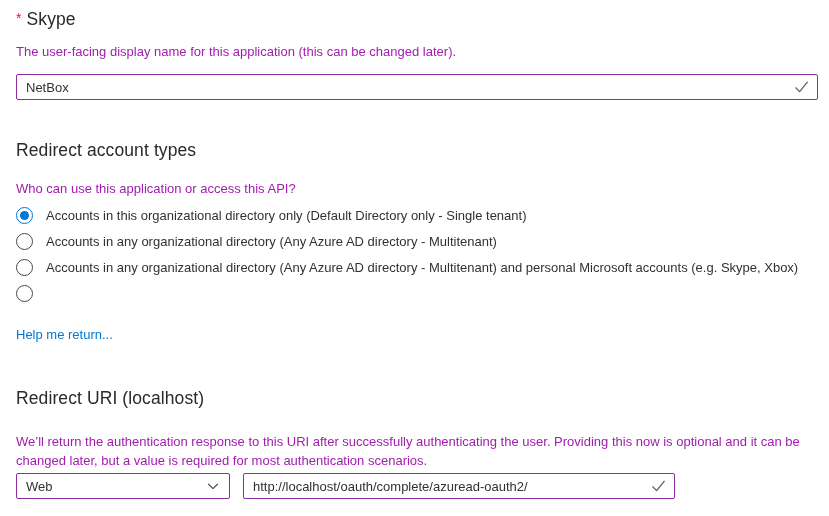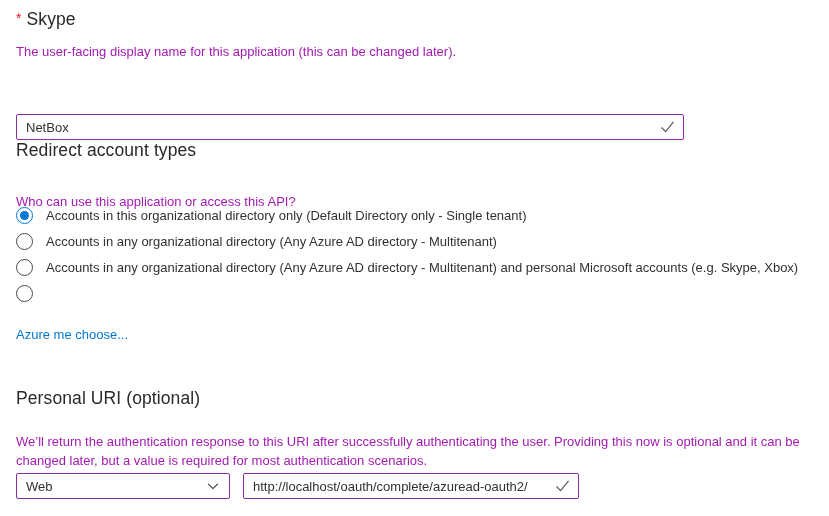--- a/index.html
+++ b/index.html
@@ -110,67 +110,67 @@
 </style>
 </head>
 <body>
 
 <div>
 
   <div class="section-title" style="top: 9px;"><span class="required-asterisk">*</span><span>Skype</span></div>
 
   <div class="body-text" style="top: 42px;">The user-facing display name for this application (this can be changed later).</div>
 
-  <div class="input-wrap" style="left: 16px; top: 74px; width: 668px; margin-top: 40px;">
+  <div class="input-wrap" style="left: 16px; top: 74px; width: 802px;">
     <input class="text-input" type="text" value="NetBox" style="">
     <span class="trailing-icon">
       <svg width="15" height="13" viewBox="0 0 16 14">
           <path d="M1.5 7.5 L6 12 L14.5 1.5" stroke="#605e5c" stroke-width="1.4" fill="none"></path>
         </svg>
     </span>
   </div>
 
   <div class="section-title" style="top: 140px;">Redirect account types</div>
 
-  <div class="body-text" style="top: 192px;">Who can use this application or access this API?</div>
+  <div class="body-text" style="top: 179px;">Who can use this application or access this API?</div>
 
   <div class="radio-group">
     <div class="radio-row selected">
       <span class="radio-circle"></span>
       <span class="radio-label">Accounts in this organizational directory only (Default Directory only - Single tenant)</span>
     </div>
     <div class="radio-row">
       <span class="radio-circle"></span>
       <span class="radio-label">Accounts in any organizational directory (Any Azure AD directory - Multitenant)</span>
     </div>
     <div class="radio-row">
       <span class="radio-circle"></span>
       <span class="radio-label">Accounts in any organizational directory (Any Azure AD directory - Multitenant) and personal Microsoft accounts (e.g. Skype, Xbox)</span>
     </div>
     <div class="radio-row">
       <span class="radio-circle"></span>
     </div>
   </div>
 
-  <a class="link" style="top: 327px;">Azure me choose...</a>
+  <a class="link" style="top: 327px;">Help me return...</a>
 
-  <div class="section-title" style="top: 388px;">Personal URI (optional)</div>
+  <div class="section-title" style="top: 388px;">Redirect URI (localhost)</div>
 
   <div class="body-text" style="top: 432px; width: 795px;">We’ll return the authentication response to this URI after successfully authenticating the user. Providing this now is optional and it can be changed later, but a value is required for most authentication scenarios.</div>
 
   <div class="dropdown" style="left: 16px; top: 473px; width: 214px;">
     <span class="dropdown-value">Web</span>
     <span class="chev">
       <svg width="14" height="14" viewBox="0 0 16 16">
           <path d="M2.5 5.5 L8 11 L13.5 5.5" stroke="#323130" stroke-width="1.2" fill="none"></path>
         </svg>
     </span>
   </div>
 
-  <div class="input-wrap" style="left: 243px; top: 473px; width: 336px;">
+  <div class="input-wrap" style="left: 243px; top: 473px; width: 432px;">
     <input class="text-input" type="text" value="http://localhost/oauth/complete/azuread-oauth2/" style="">
     <span class="trailing-icon">
       <svg width="15" height="13" viewBox="0 0 16 14">
           <path d="M1.5 7.5 L6 12 L14.5 1.5" stroke="#605e5c" stroke-width="1.4" fill="none"></path>
         </svg>
     </span>
   </div>
 
 </div>
 

